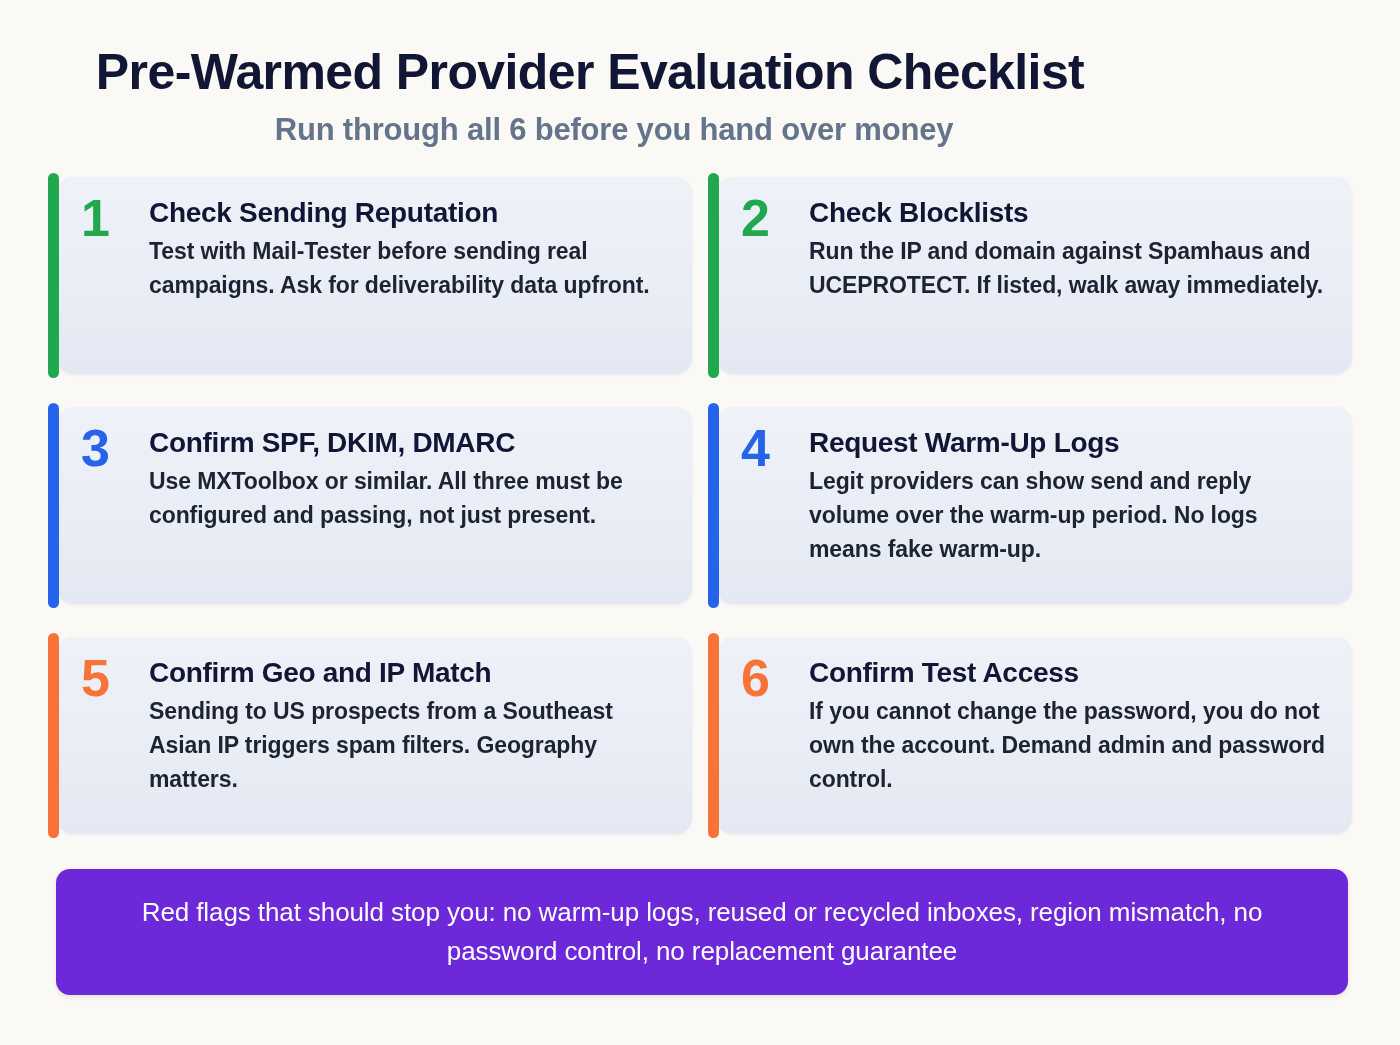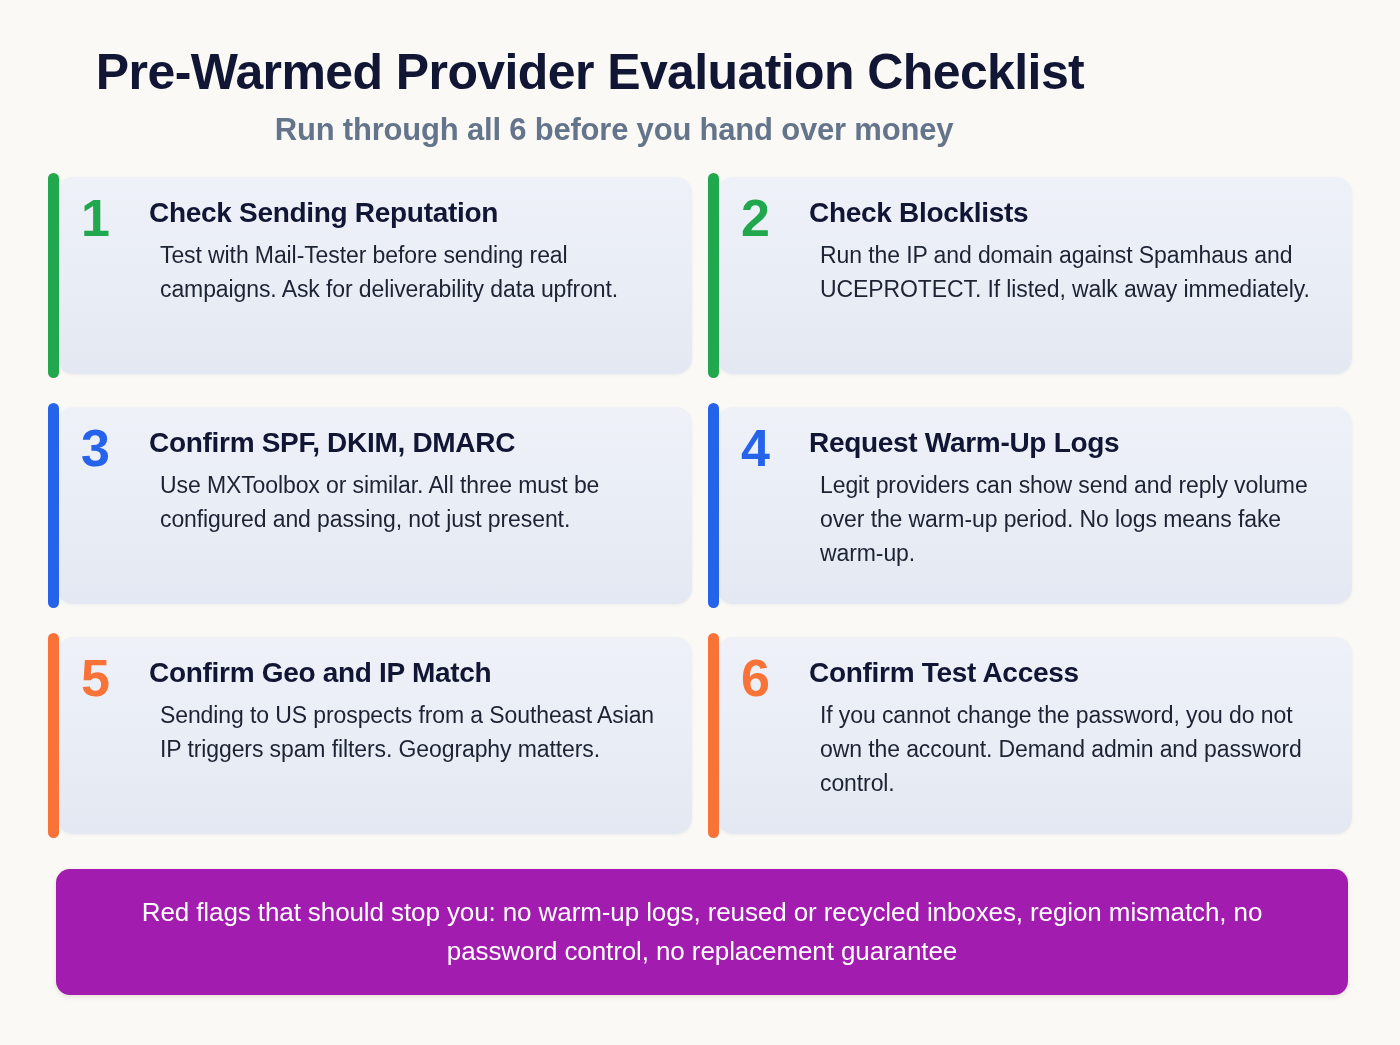--- a/index.html
+++ b/index.html
@@ -102,24 +102,24 @@
   .card-title {
     font-size: 28px;
     font-weight: bold;
     color: #111634;
     line-height: 1.12;
     letter-spacing: -0.3px;
     margin: 0 0 7px 0;
   }
   .card-desc {
     font-size: 23px;
-    font-weight: normal;
+    font-weight: bold;
     color: #1d2333;
     line-height: 1.46;
-    margin: 11px;
+    margin: 0;
     letter-spacing: -0.1px;
   }
 
   
   .banner {
     position: absolute;
     left: 56px;
     top: 869px;
     width: 1292px;
     height: 126px;
@@ -215,17 +215,17 @@
         <div class="card-num" style="color: rgb(249, 115, 56);">6</div>
         <div class="card-text">
           <div class="card-title">Confirm Test Access</div>
           <div class="card-desc">If you cannot change the password, you do not own the account. Demand admin and password control.</div>
         </div>
       </div>
     </div>
 
   </div>
 
-  <div class="banner" style="background: #a21caf;">
+  <div class="banner" style="background: #6d28d9;">
     <div class="banner-text">Red flags that should stop you: no warm-up logs, reused or recycled inboxes, region mismatch, no password control, no replacement guarantee</div>
   </div>
 
 </div>
 
 </body></html>

